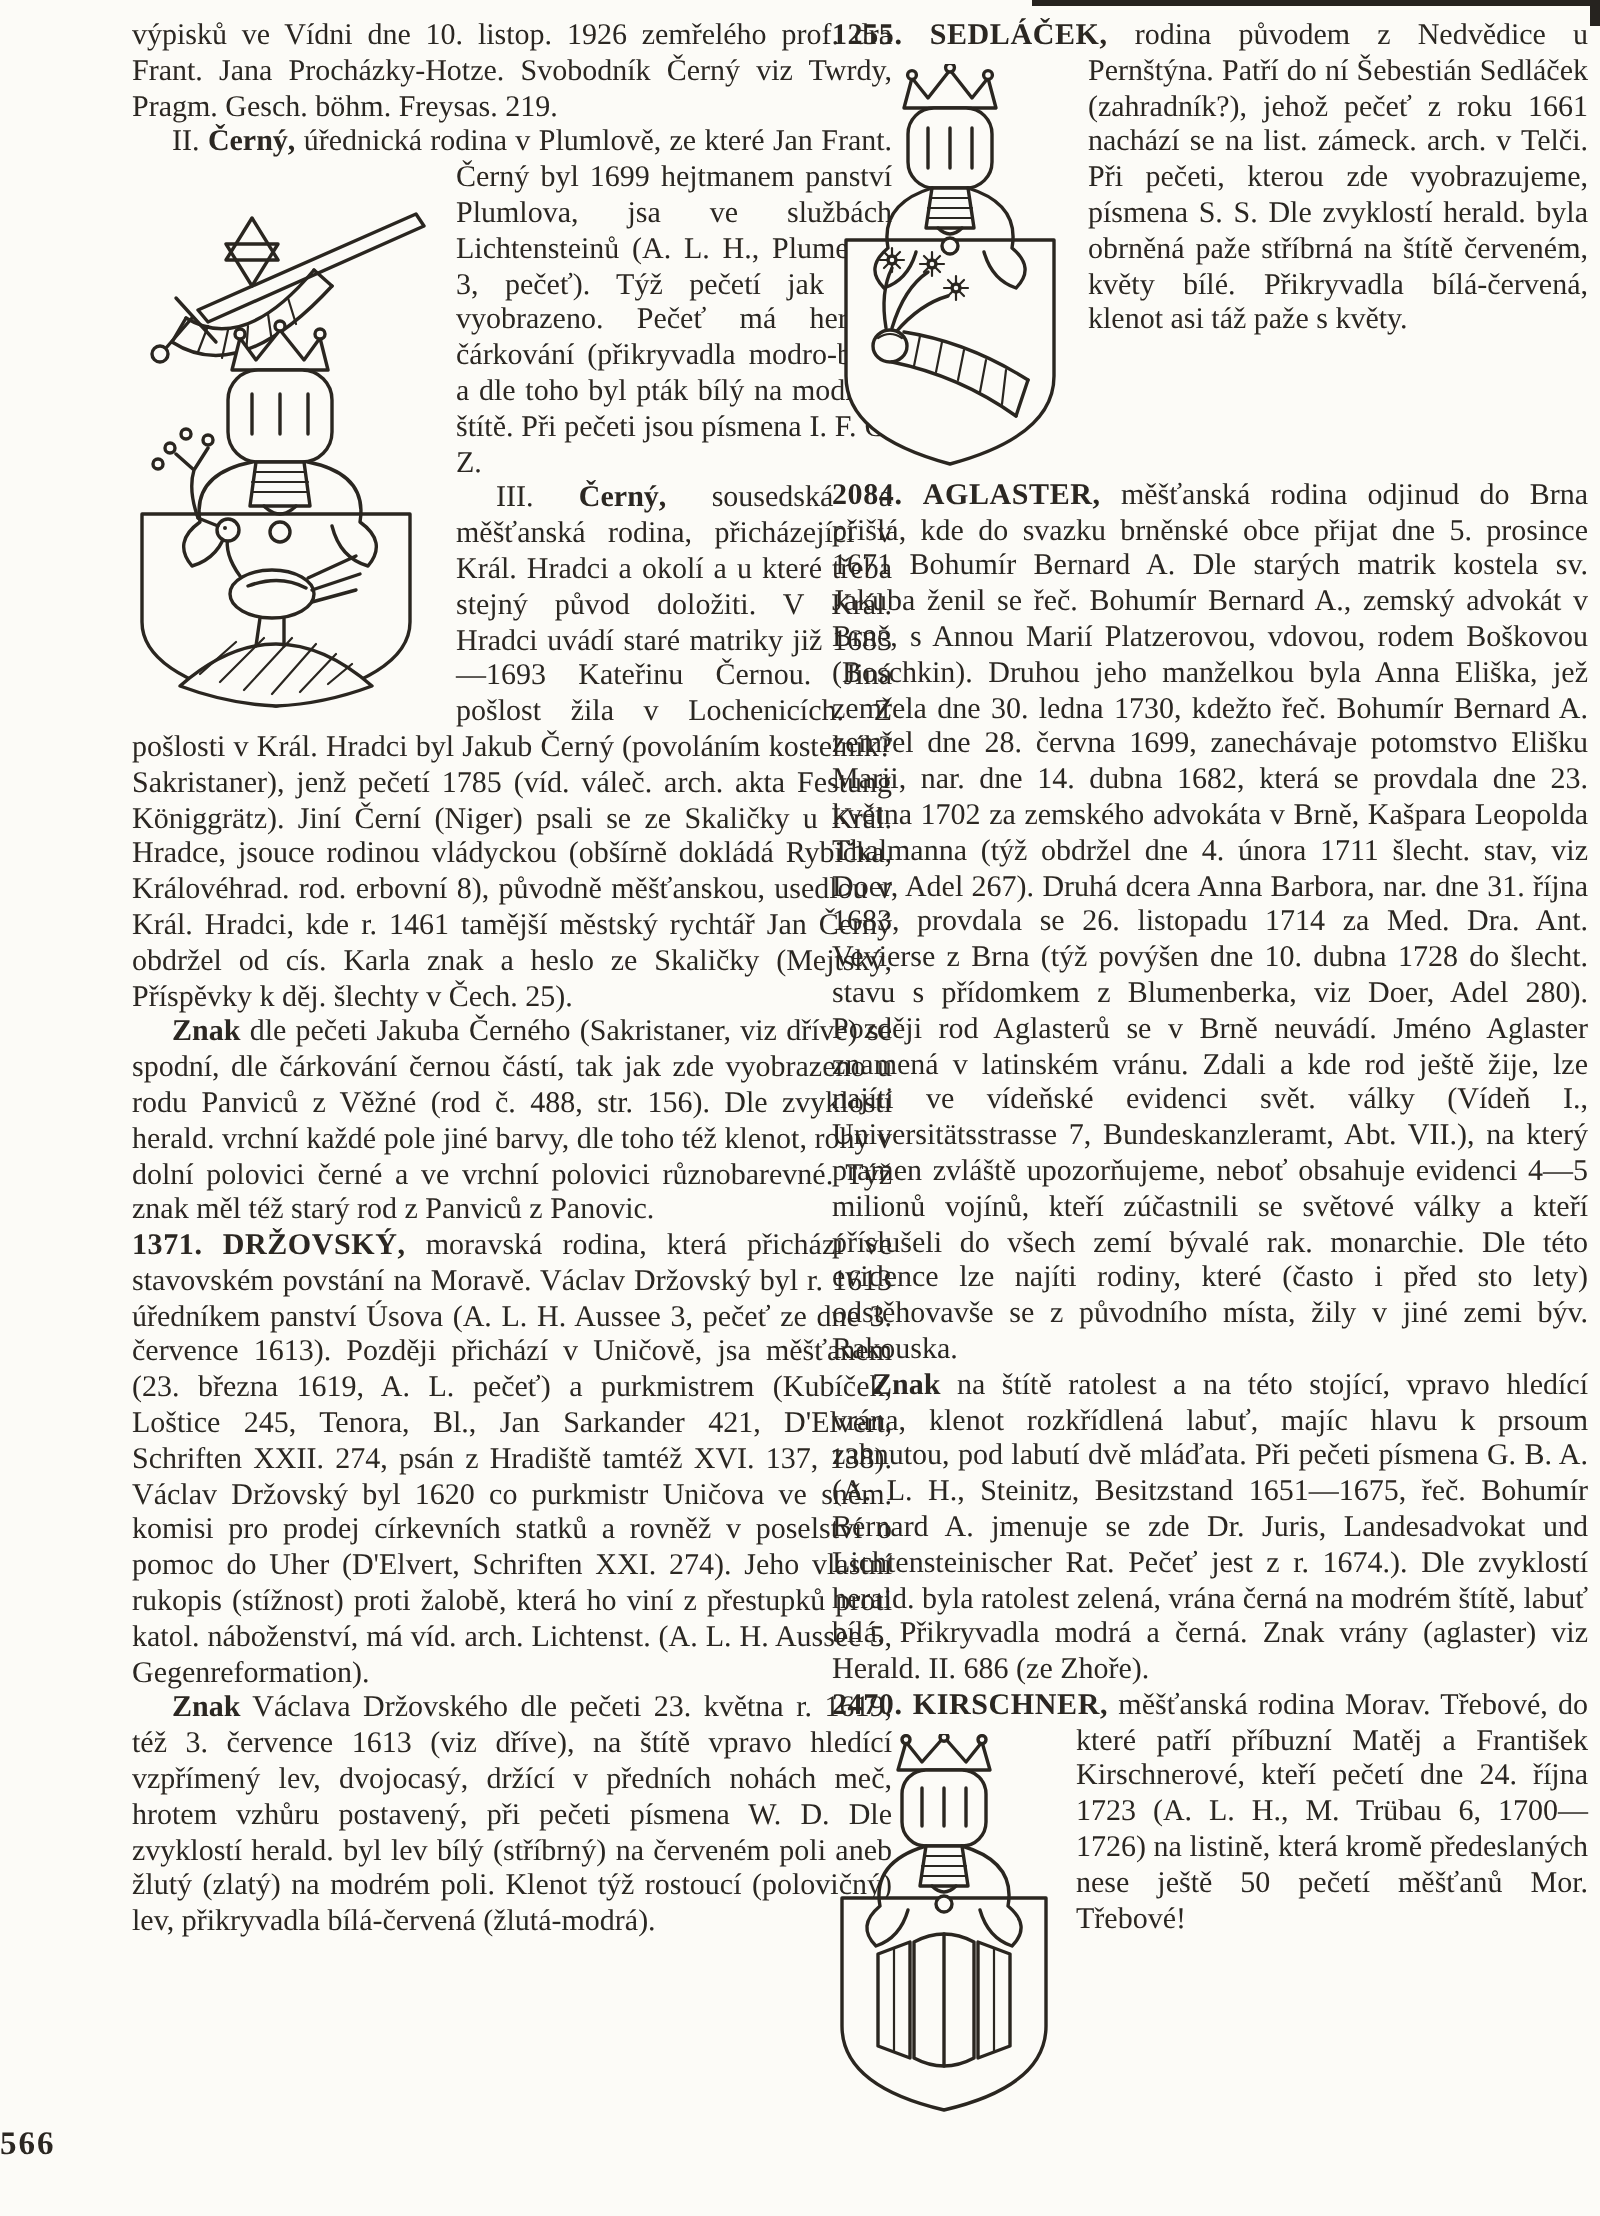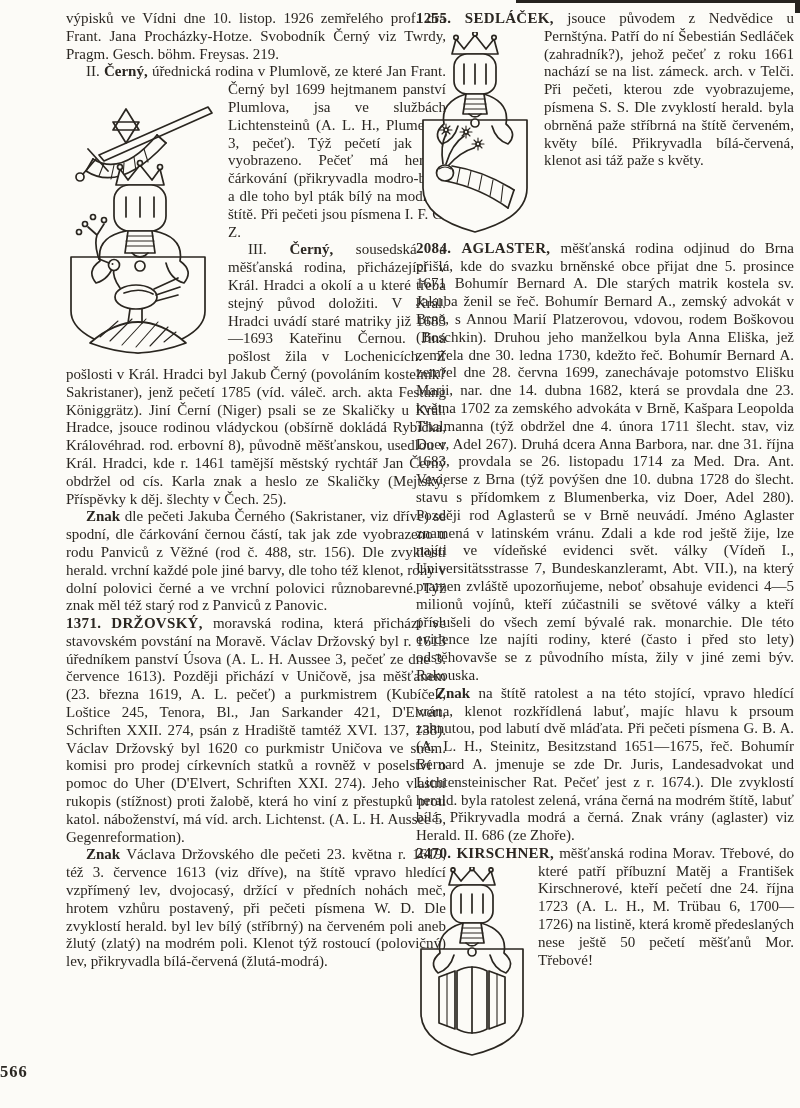--- a/index.html
+++ b/index.html
@@ -126,21 +126,21 @@
       <span>Václava Držovského dle pečeti 23. května r. 1619, též 3. července 1613 (viz dříve), na štítě vpravo hledící vzpřímený lev, dvojocasý, držící v předních nohách meč, hrotem vzhůru postavený, při pečeti písmena W. D. Dle zvyklostí herald. byl lev bílý (stříbrný) na červeném poli aneb žlutý (zlatý) na modrém poli. Klenot týž rostoucí (polovičný) lev, přikryvadla bílá-červená (žlutá-modrá).</span>
     </p>
 
   </div>
 
   <div class="col col-right">
 
     <p class="para">
       <b class="entry-label">1255.</b>
       <b class="entry-label">SEDLÁČEK,</b>
-      <span>jsouce původem z Nedvědice u</span>
+      <span>rodina původem z Nedvědice u</span>
       <span class="fig fig-sedlacek">
         <svg viewBox="0 0 118 206">
 
           <path class="wf" d="M36,22 L40,7 L48,17 L59,3 L70,17 L78,7 L82,22 Z"></path>
           <circle cx="40" cy="5.5" r="2.2" class="wf"></circle>
           <circle cx="59" cy="1.8" r="2.2" class="wf"></circle>
           <circle cx="78" cy="5.5" r="2.2" class="wf"></circle>
 
           <rect class="wf" x="38" y="22" width="42" height="40" rx="13"></rect>
           <path d="M48,32 L48,52 M59,32 L59,52 M70,32 L70,52" stroke-width="2.8"></path>

